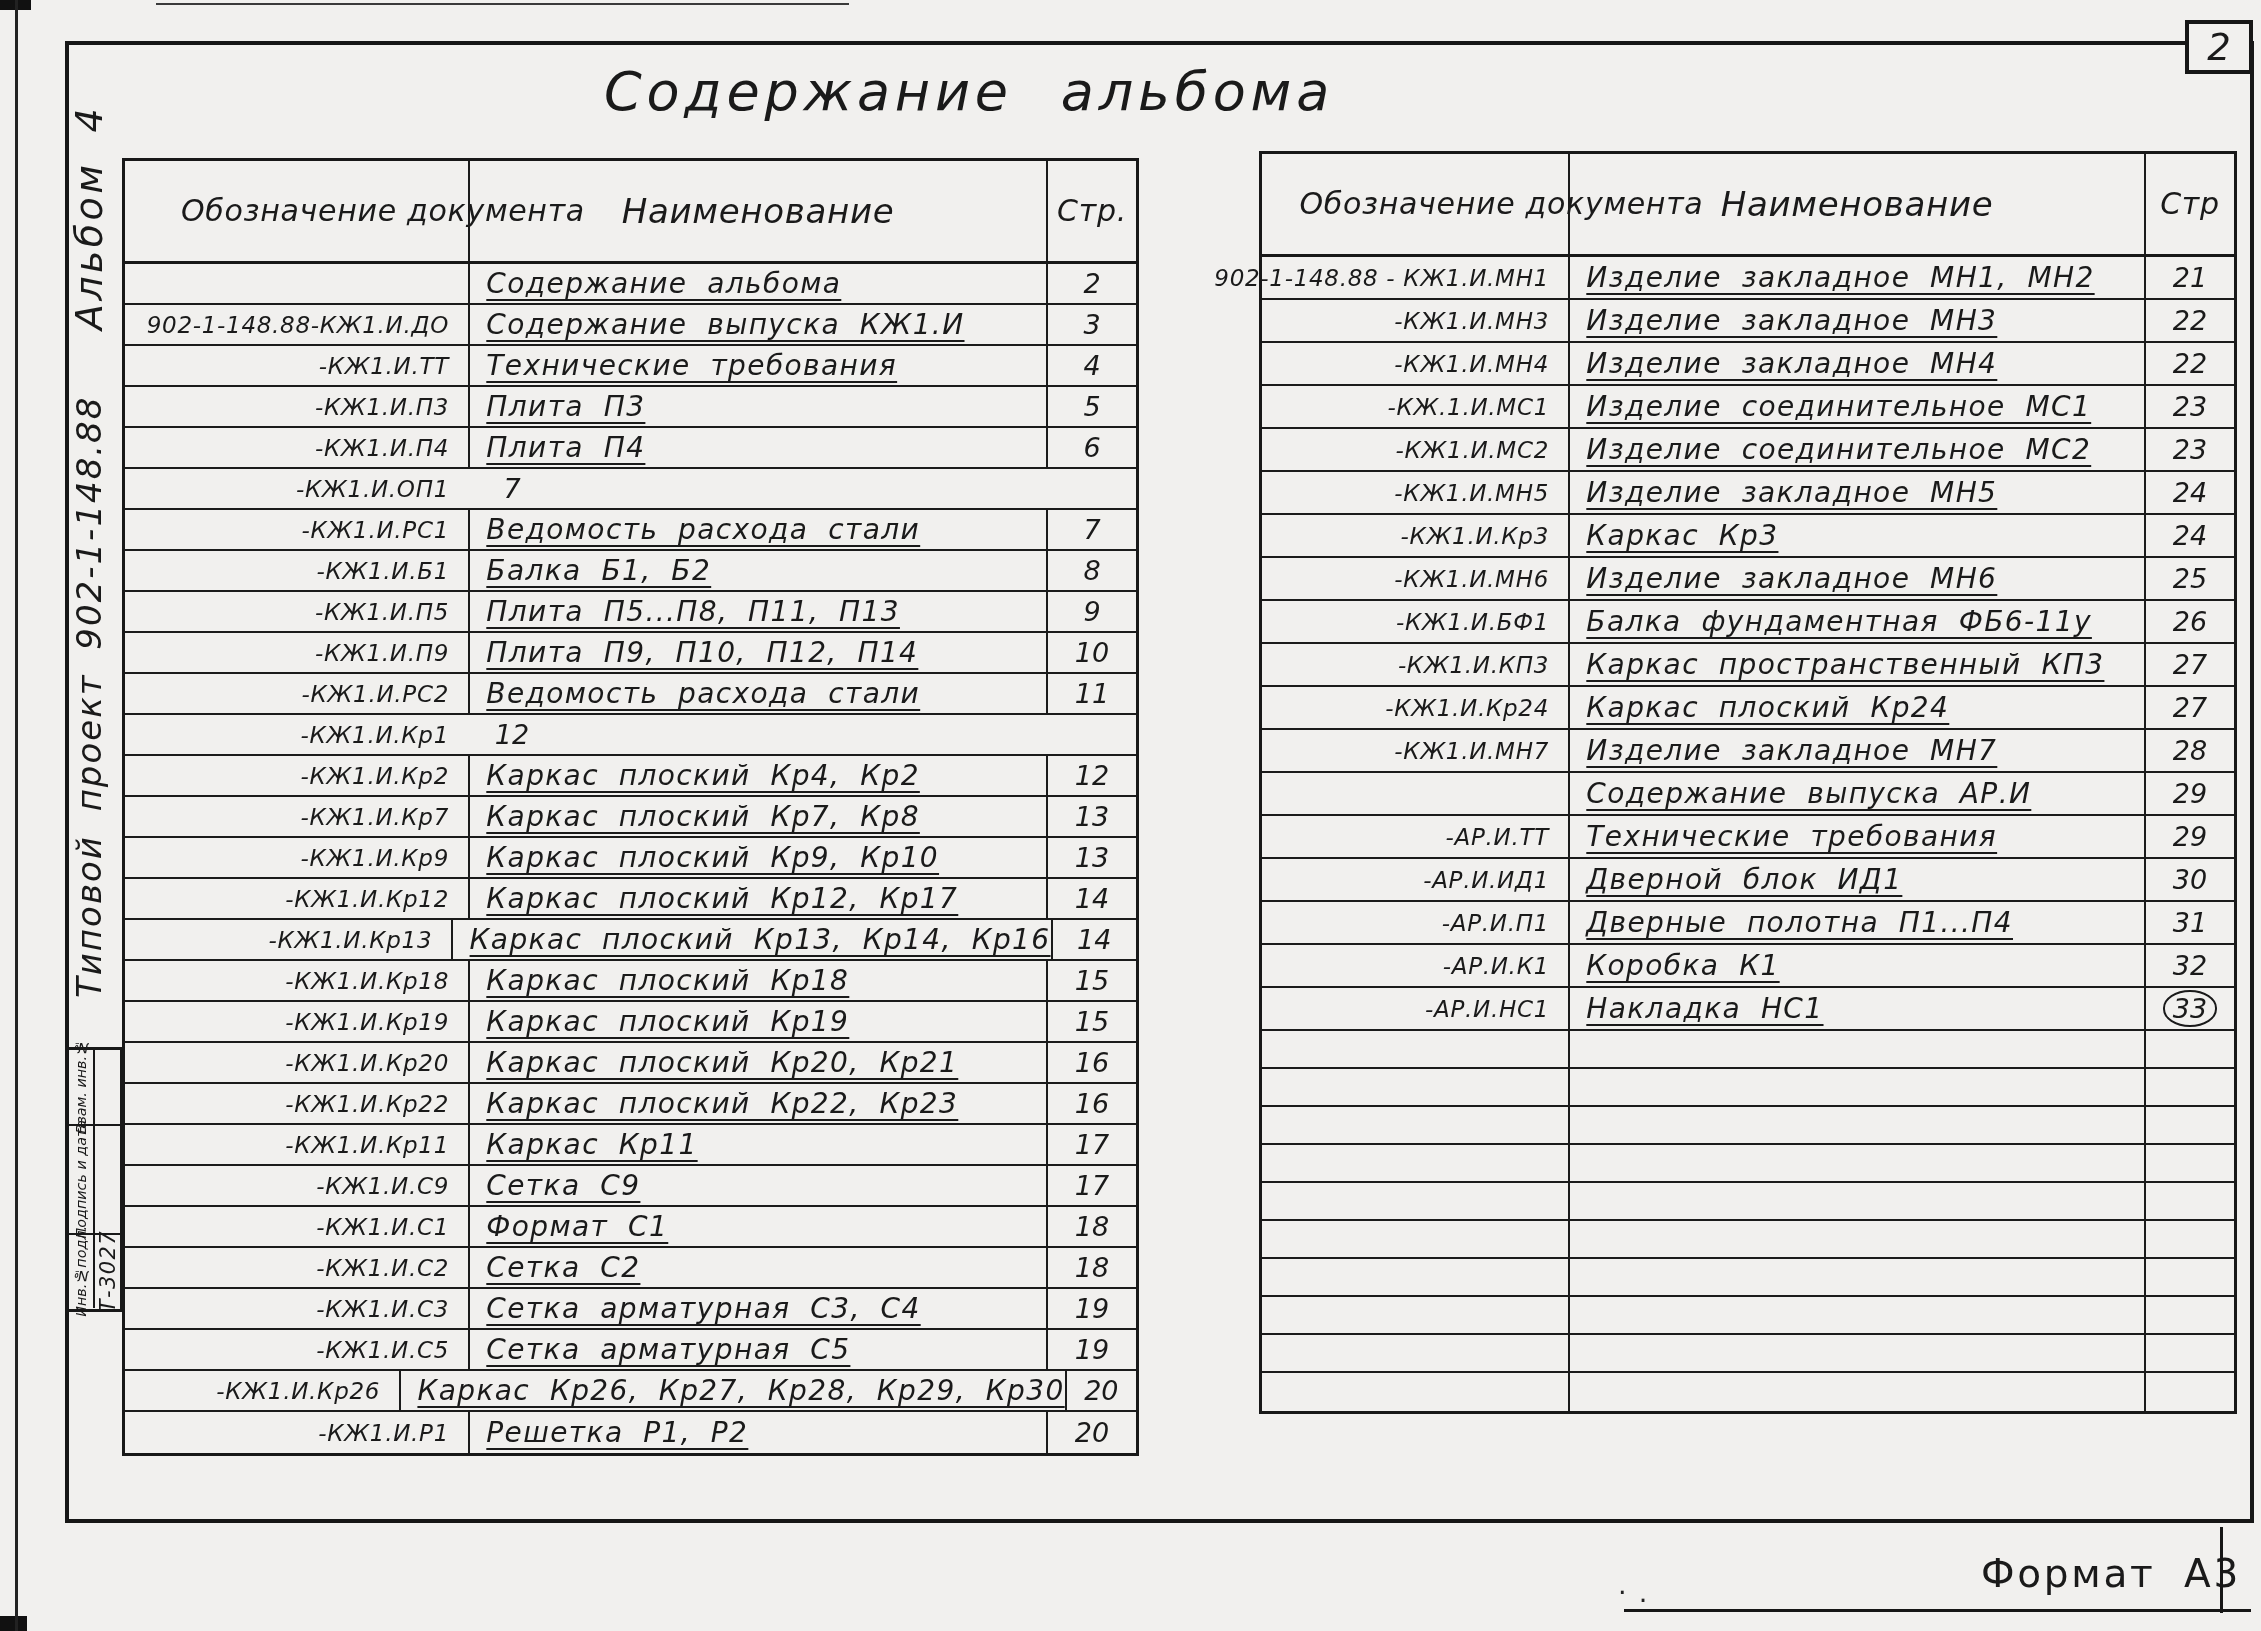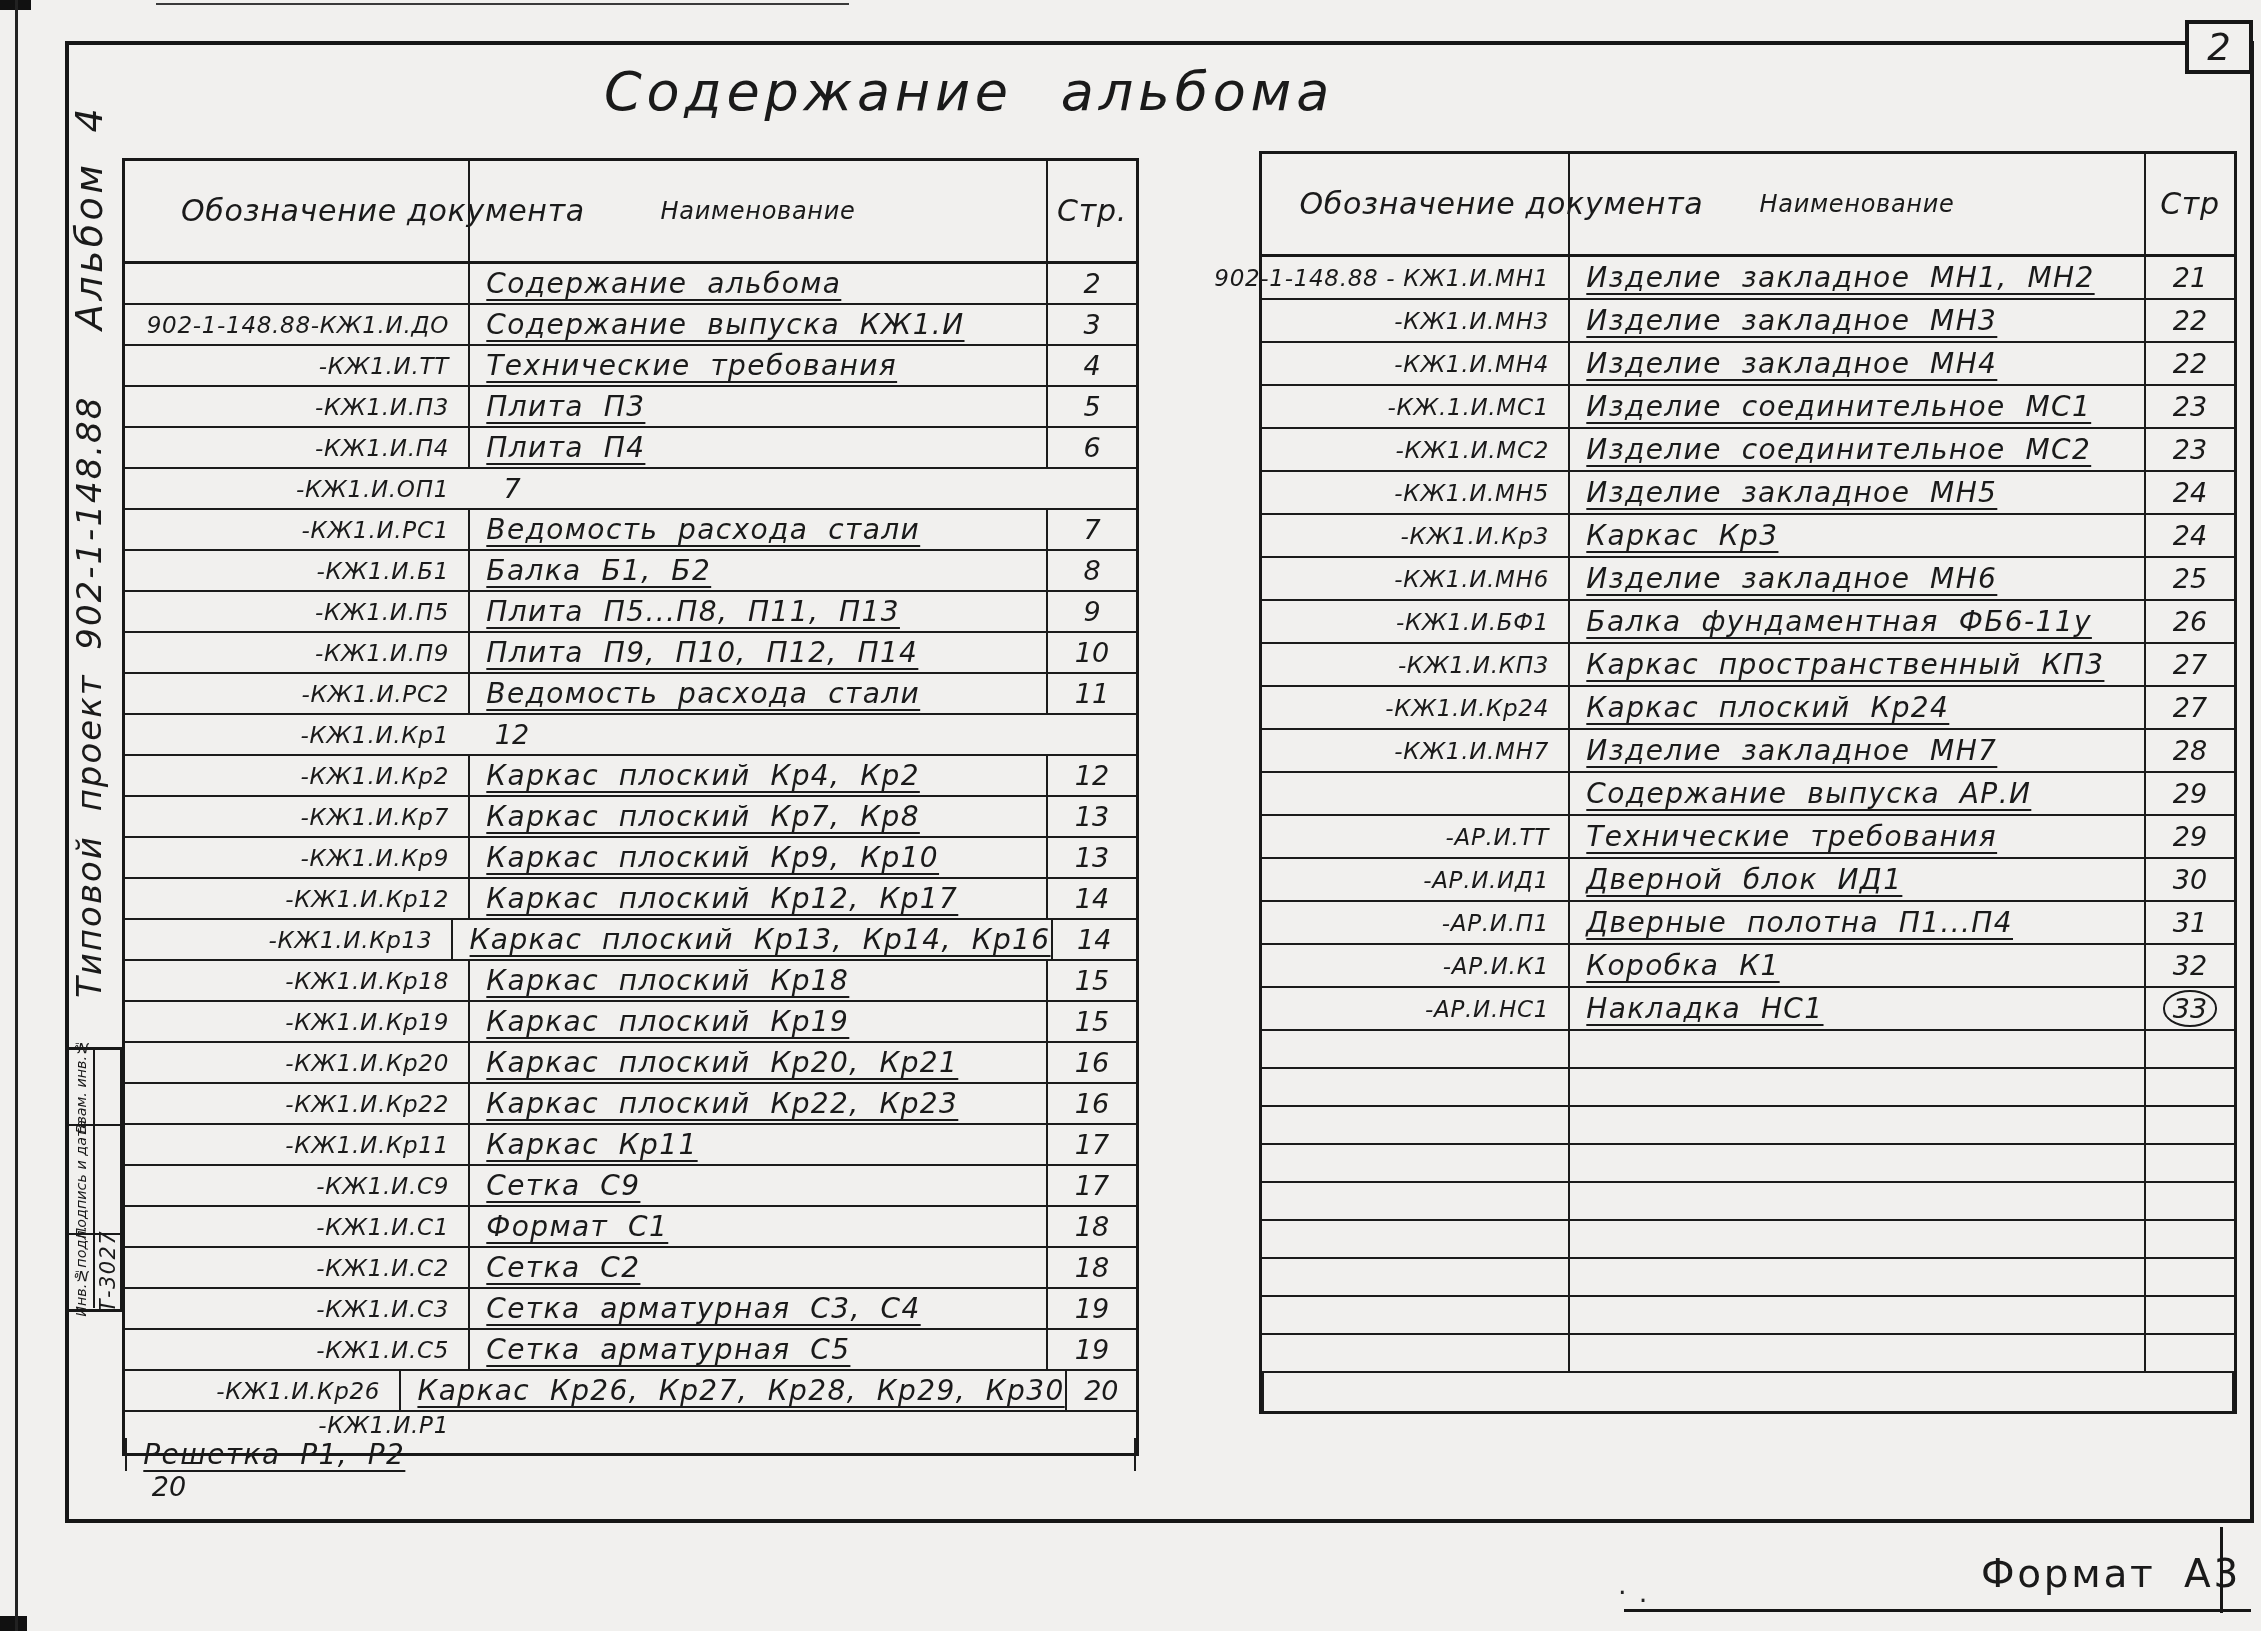--- a/index.html
+++ b/index.html
@@ -35,30 +35,30 @@
 
   
   .tbl{position:absolute;border:3.4px solid #181818;background:transparent;}
   .left-tbl{left:122px;top:158px;width:1017px;}
   .right-tbl{left:1259px;top:151px;width:978px;}
   .thead{display:flex;height:103px;border-bottom:3.4px solid #181818;align-items:stretch;}
   .trow{display:flex;border-bottom:2px solid #1b1b1b;align-items:stretch;}
   .left-tbl .trow{height:41px;}
   .right-tbl .trow{height:43px;}
   .right-tbl .trow.empty{height:38px;}
-  .trow:last-child{border-bottom:none;flex-direction:column;}
+  .trow:last-child{border-bottom:none;}
   .td{display:flex;align-items:center;font-style:italic;white-space:nowrap;overflow:visible;}
   .c-d{width:343px;justify-content:flex-end;padding-right:19px;font-size:23px;letter-spacing:0.7px;}
   .right-tbl .c-d{width:306px;}
   .c-n{flex:1;border-left:2.7px solid #1b1b1b;border-right:2.7px solid #1b1b1b;padding-left:16.3px;font-size:28px;letter-spacing:1.4px;word-spacing:9.5px;}
   .c-p{width:88px;justify-content:center;font-size:27px;}
   .hdr{font-size:30px;justify-content:center;text-align:center;padding:0;}
   .hdr-inner{display:block;line-height:1.25;letter-spacing:0.7px;}
   .hdr-d .hdr-inner{max-width:231px;}
-  .hdr-n{font-size:24px;letter-spacing:2px;}
+  .hdr-n{font-size:34px;letter-spacing:2px;}
   .u{text-decoration:underline;text-decoration-thickness:1.7px;text-underline-offset:6.1px;}
   .circ{border:2.7px solid #1a1a1a;border-radius:50%;padding:0.7px 8.2px;display:inline-block;font-style:italic;}
 
   
   .side-title{
     position:absolute;left:67px;top:1021px;width:939px;height:43px;
     transform:rotate(-90deg);transform-origin:0 0;
     display:flex;justify-content:space-between;align-items:center;
     padding:0 23px;font-style:italic;white-space:nowrap;
   }

